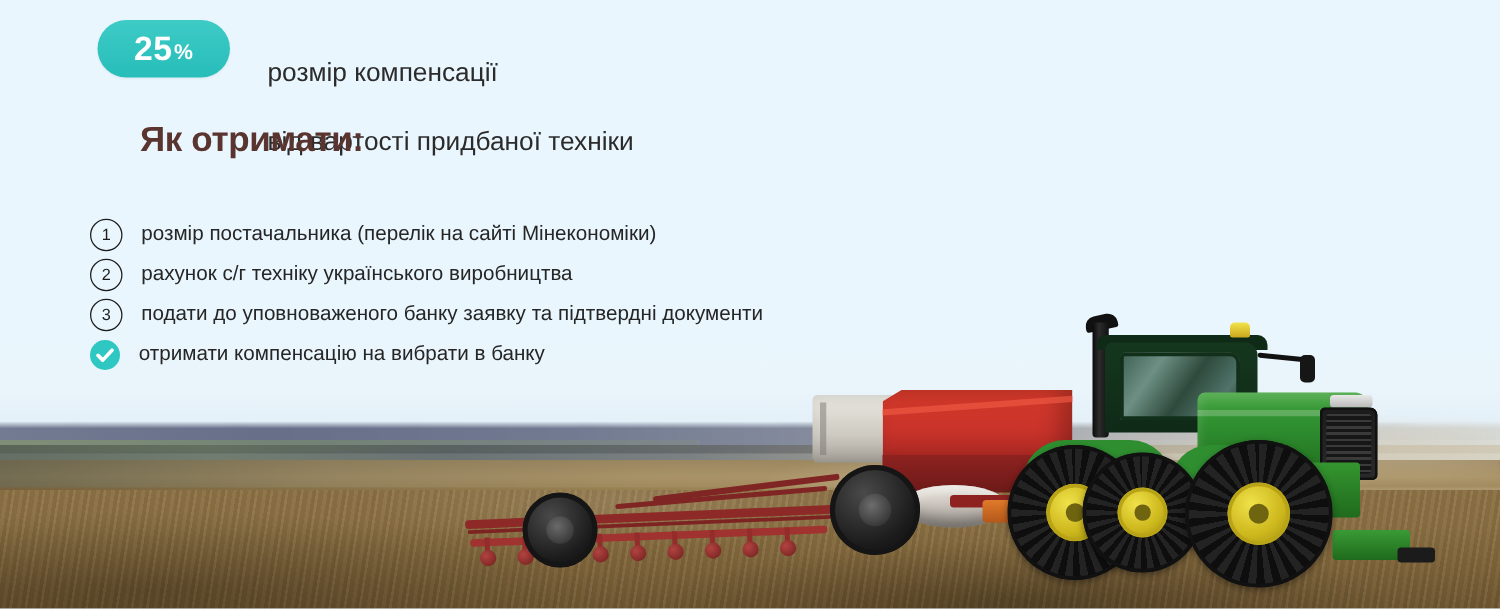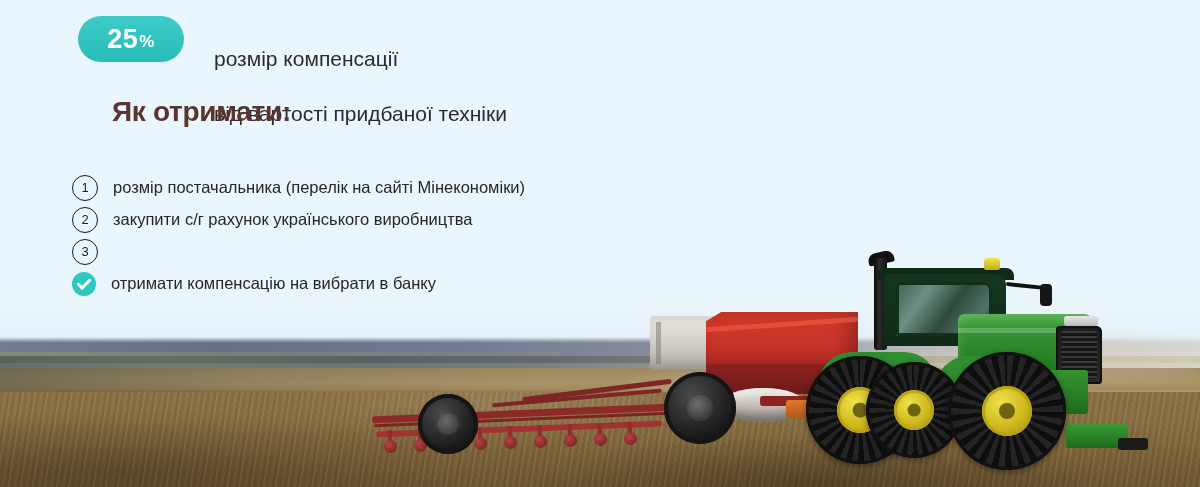--- a/index.html
+++ b/index.html
@@ -421,25 +421,26 @@
 
     <div class="steps">
 
       <div class="step">
         <div class="marker">1</div>
         <div class="stepText">розмір постачальника (перелік на сайті Мінекономіки)</div>
       </div>
 
       <div class="step">
         <div class="marker">2</div>
-        <div class="stepText">закупити с/г рахунок українського виробництва</div>
+        <div class="stepText">рахунок с/г техніку українського виробництва</div>
       </div>
 
       <div class="step">
         <div class="marker">3</div>
+        <div class="stepText">подати до уповноваженого банку заявку та підтвердні документи</div>
       </div>
 
       <div class="step">
         <div class="marker done">
           <svg width="24" height="24" viewBox="0 0 24 24" aria-hidden="true">
             <path d="M6.4 12.3 L10.2 16.1 L17.6 8.2" fill="none" stroke="#ffffff" stroke-width="2.9" stroke-linecap="round" stroke-linejoin="round"></path>
           </svg>
         </div>
         <div class="stepText">отримати компенсацію на вибрати в банку</div>
       </div>

